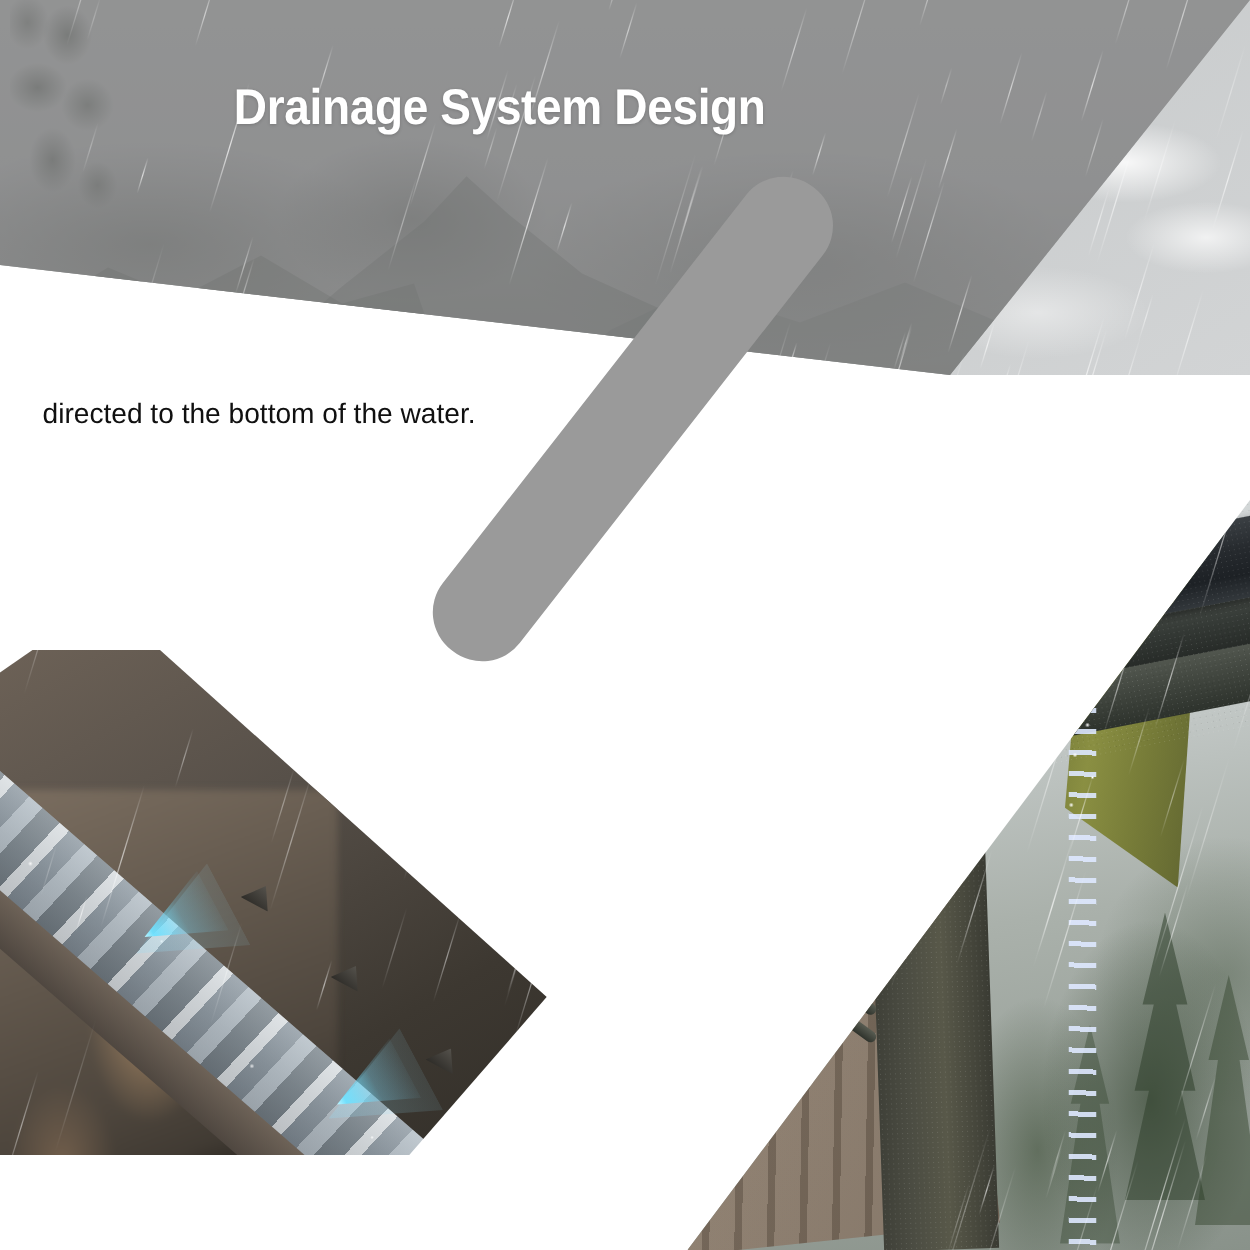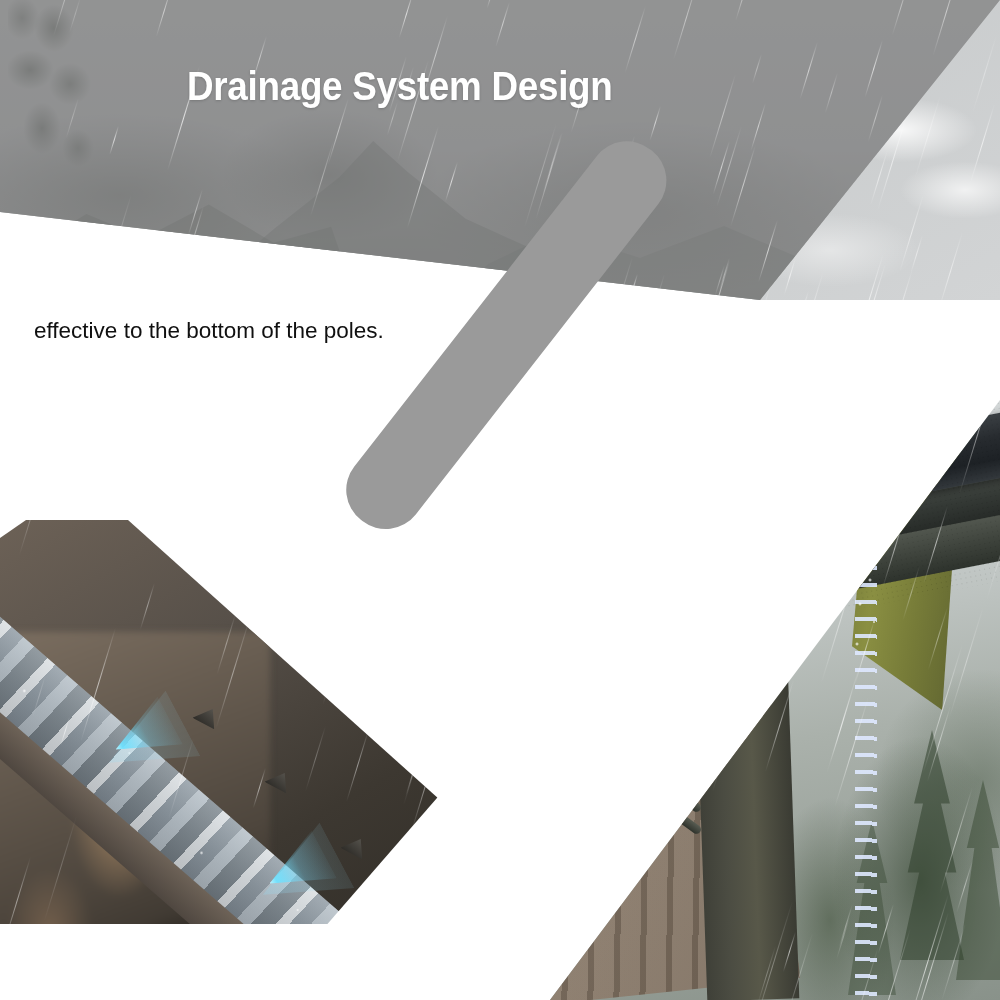--- a/index.html
+++ b/index.html
@@ -450,21 +450,21 @@
         <i style="left: 348.034px; top: 98.381px; height: 69.7572px; opacity: 0.57;"></i>
         <i style="left: 567.426px; top: 205.399px; height: 83.2094px; opacity: 0.65;"></i>
         <i style="left: 728.975px; top: 260.731px; height: 97.6146px; opacity: 0.84;"></i>
         <i style="left: 438.061px; top: 125.599px; height: 106.577px; opacity: 0.84;"></i>
       </div>
 
     <div class="hero-title">Drainage System Design</div>
   </div>
 
   <div class="body-copy">
-    <p>effective to the bottom of the poles.</p>
+    <p>directed to the bottom of the water.</p>
   </div>
 
   <div class="photo-right">
     <div class="pr-inner">
       <div class="pr-bg">
         <div class="conifer c3"></div>
         <div class="conifer c1"></div>
         <div class="conifer c2"></div>
       </div>
 

